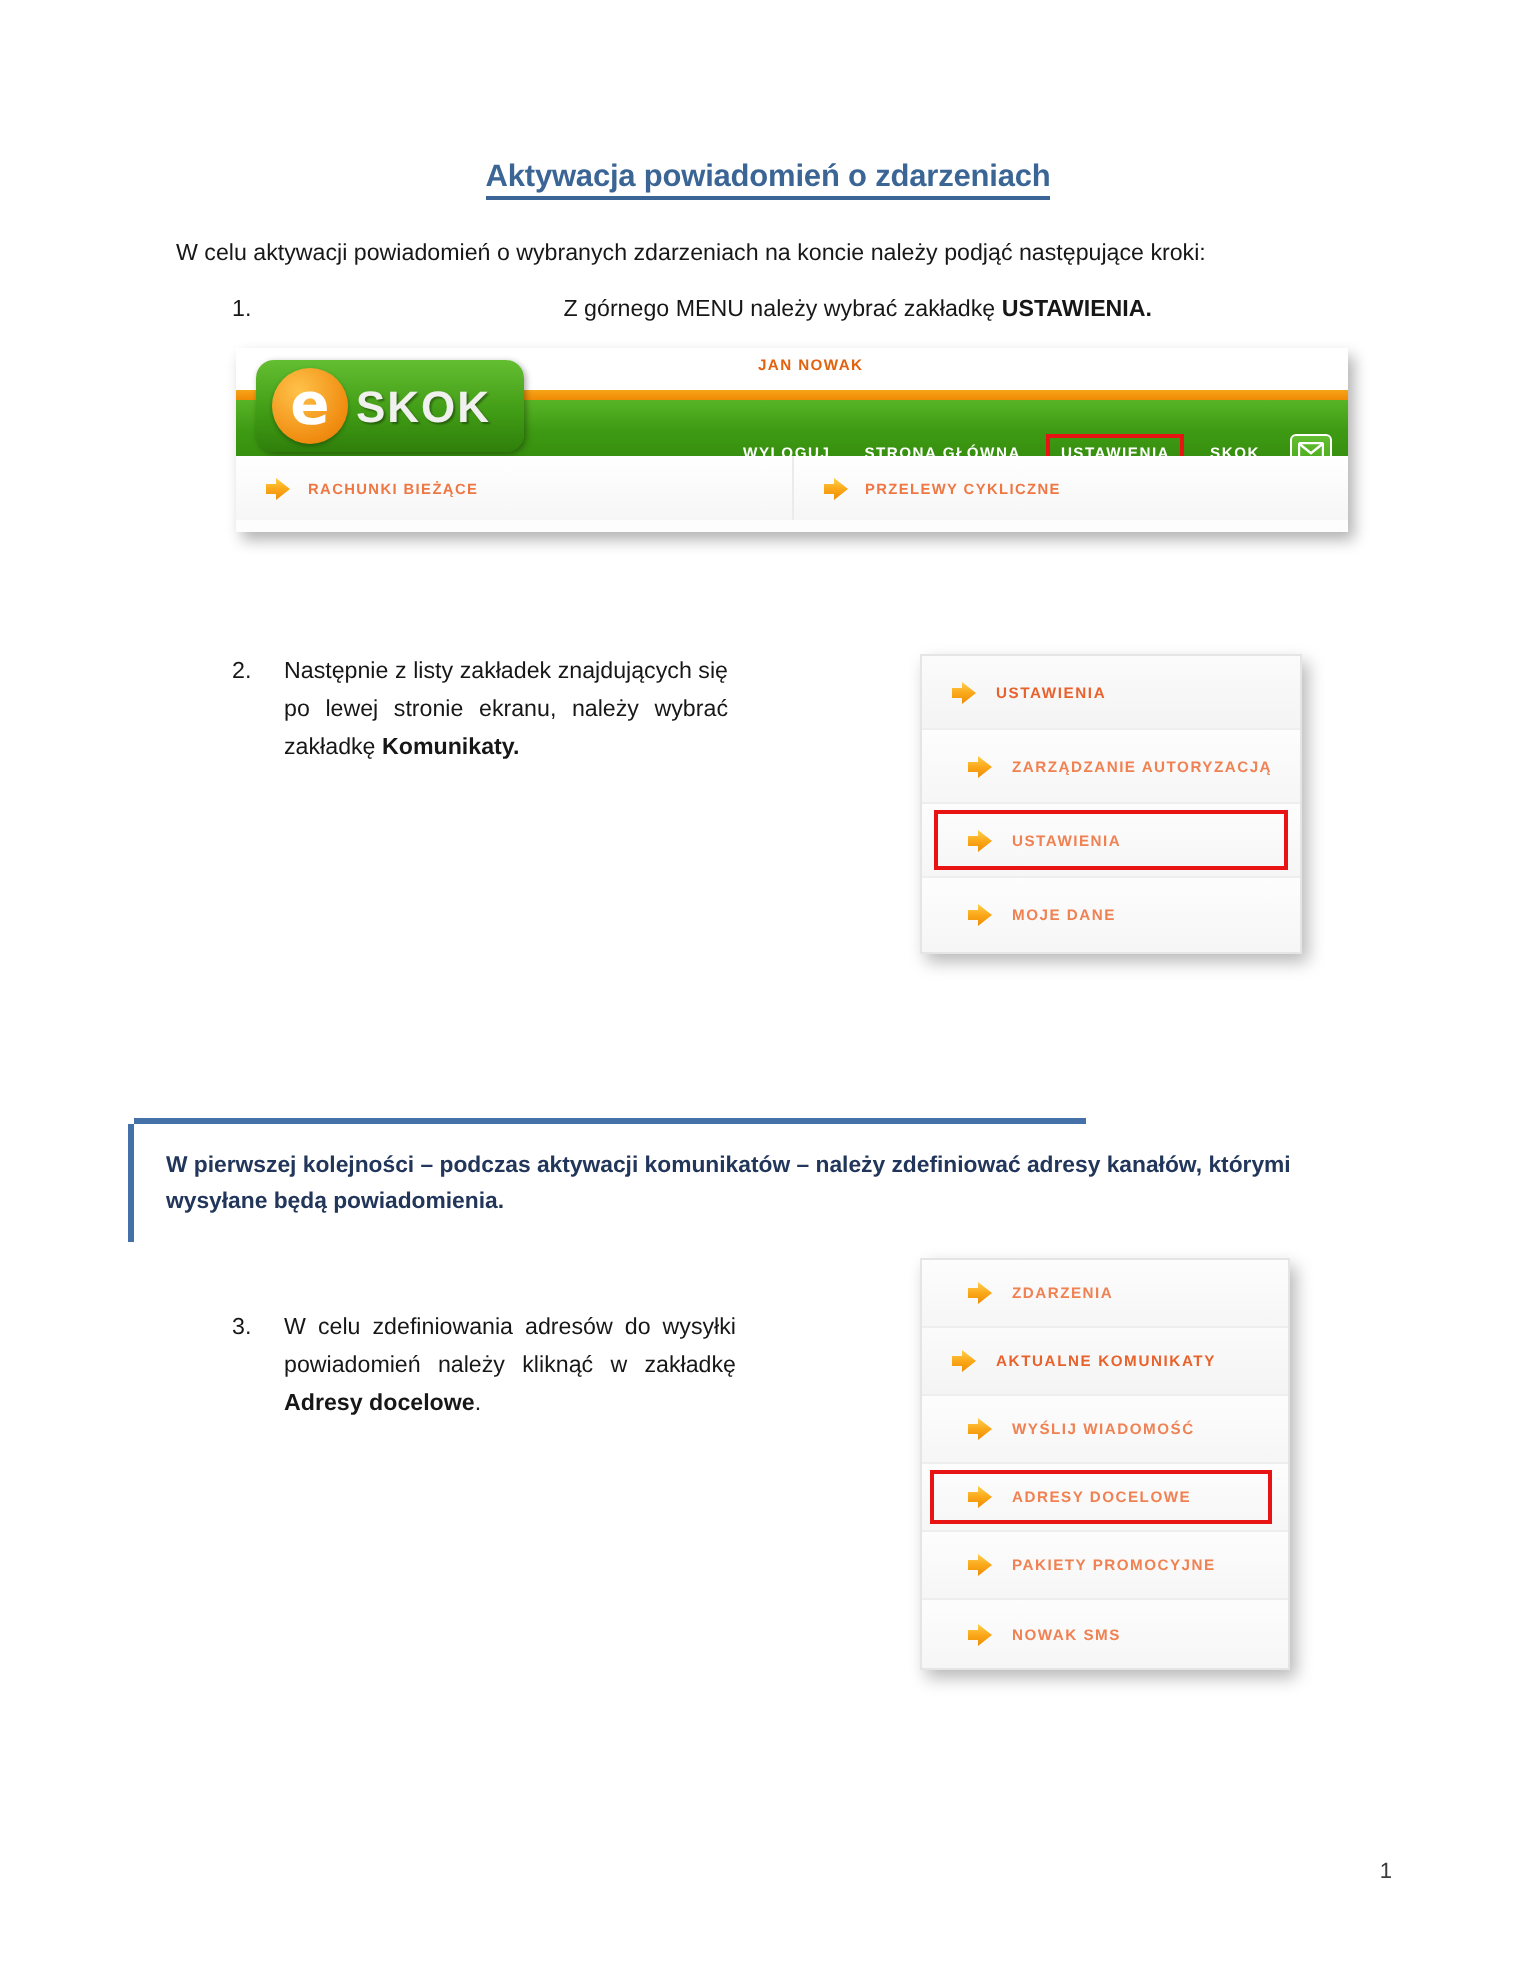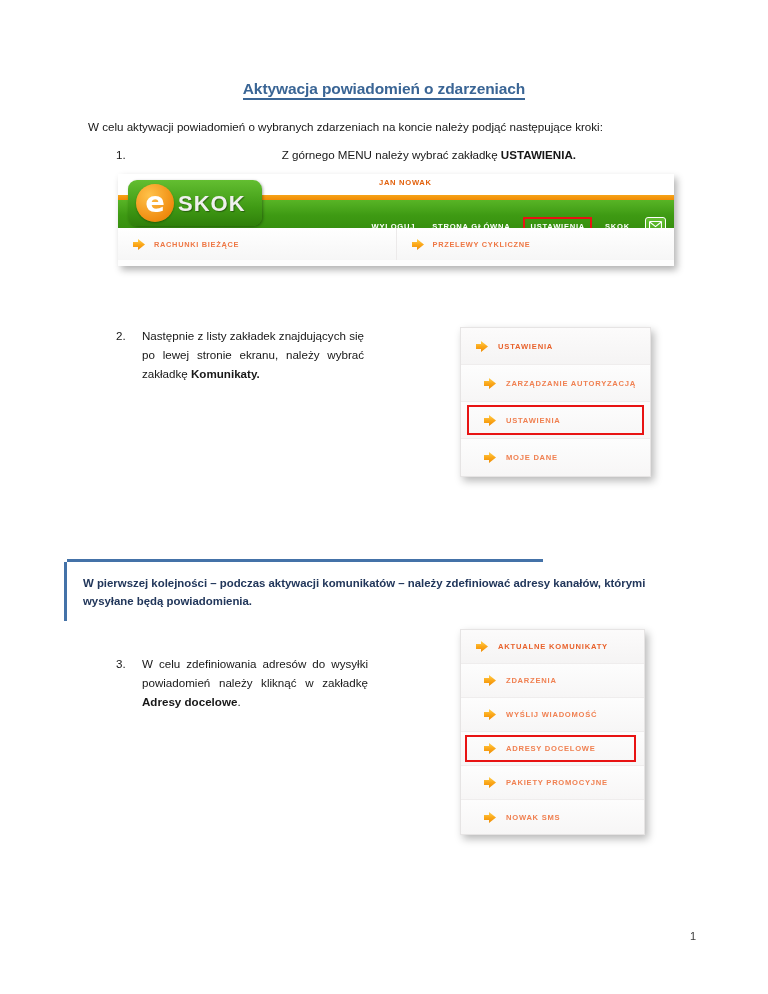--- a/index.html
+++ b/index.html
@@ -384,42 +384,42 @@
     <p><span>W pierwszej kolejności – podczas aktywacji komunikatów – należy zdefiniować adresy  kanałów,</span>
       <span>którymi wysyłane będą powiadomienia.</span></p>
   </div>
 
   <div class="step" id="step-3">
     <span class="num">3.</span>
     <div class="body"><span>W celu zdefiniowania adresów do wysyłki powiadomień należy kliknąć w zakładkę </span><b>Adresy docelowe</b><span>.</span></div>
   </div>
 
   <div class="shot-menu" id="menu-komunikaty">
+    <div class="menu-row">
+      <span class="arrow">
+        <svg width="14" height="13" viewBox="0 0 14 13">
+            <path d="M1 4 L6 4 L6 1 L13 6.5 L6 12 L6 9 L1 9 Z" fill="url(#ag1)"></path>
+          </svg>
+      </span>
+      <span class="lbl">ZDARZENIA</span>
+    </div>
     <div class="menu-row head">
       <span class="arrow">
         <svg width="14" height="13" viewBox="0 0 14 13">
             <path d="M1 4 L6 4 L6 1 L13 6.5 L6 12 L6 9 L1 9 Z" fill="url(#ag1)"></path>
           </svg>
       </span>
       <span class="lbl">AKTUALNE KOMUNIKATY</span>
     </div>
     <div class="menu-row">
       <span class="arrow">
         <svg width="14" height="13" viewBox="0 0 14 13">
             <path d="M1 4 L6 4 L6 1 L13 6.5 L6 12 L6 9 L1 9 Z" fill="url(#ag1)"></path>
           </svg>
       </span>
-      <span class="lbl">ZDARZENIA</span>
-    </div>
-    <div class="menu-row">
-      <span class="arrow">
-        <svg width="14" height="13" viewBox="0 0 14 13">
-            <path d="M1 4 L6 4 L6 1 L13 6.5 L6 12 L6 9 L1 9 Z" fill="url(#ag1)"></path>
-          </svg>
-      </span>
       <span class="lbl">WYŚLIJ WIADOMOŚĆ</span>
     </div>
     <div class="menu-row selected">
       <span class="arrow">
         <svg width="14" height="13" viewBox="0 0 14 13">
             <path d="M1 4 L6 4 L6 1 L13 6.5 L6 12 L6 9 L1 9 Z" fill="url(#ag1)"></path>
           </svg>
       </span>
       <span class="lbl">ADRESY DOCELOWE</span>
     </div>

